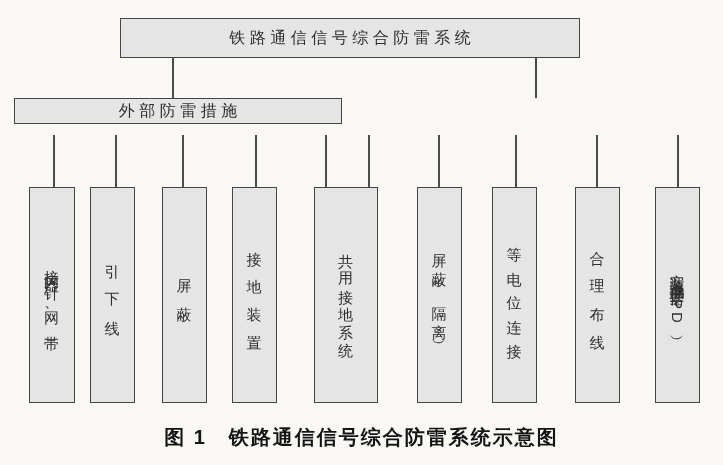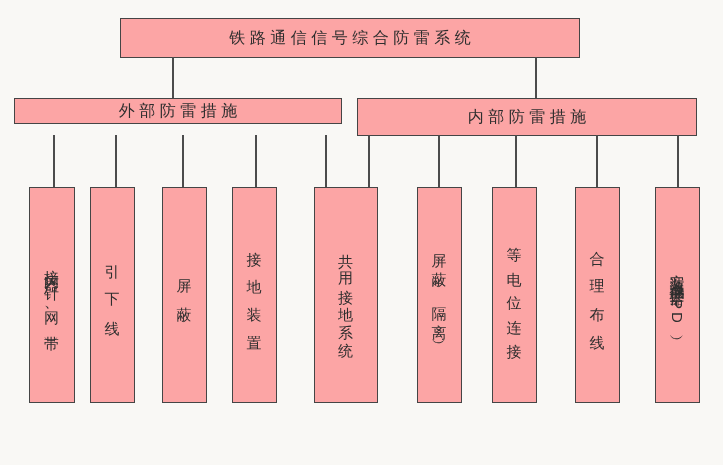--- a/index.html
+++ b/index.html
@@ -10,21 +10,21 @@
   .canvas{
     position:relative;
     width:723px;height:465px;
     background:#f9f8f5;
     overflow:hidden;
     color:#262626;
   }
   .box{
     position:absolute;
     border:1.5px solid #454545;
-    background:#fca5a5;
+    background:#e5e5e5;
     box-sizing:border-box;
     display:flex;
     align-items:center;
     justify-content:center;
   }
   .h-box{
     font-size:16px;
     letter-spacing:4.5px;
     color:#2e2e2e;
     text-indent:4.5px; 
@@ -93,23 +93,20 @@
   <div class="box root-box">
     <span class="h-box">铁路通信信号综合防雷系统</span>
   </div>
 
   <div class="vline tier1 c-ext1"></div>
   <div class="vline tier1 c-int1"></div>
 
   <div class="box branch-ext">
     <span class="h-box">外部防雷措施</span>
   </div>
-  <div class="box branch-int">
-    <span class="h-box">内部防雷措施</span>
-  </div>
 
   <div class="vline tier2 c-ext2"></div>
   <div class="vline tier2 c-ext3"></div>
   <div class="vline tier2 c-ext4"></div>
   <div class="vline tier2 c-ext5"></div>
   <div class="vline tier2 c-ext6"></div>
 
   <div class="vline tier2 c-int2"></div>
   <div class="vline tier2 c-int3"></div>
   <div class="vline tier2 c-int4"></div>
@@ -137,14 +134,15 @@
   <div class="box leaf l7">
     <span class="leaf-label" style="letter-spacing: 24.2px;">等电位连接</span>
   </div>
   <div class="box leaf l8">
     <span class="leaf-label" style="letter-spacing: 28px;">合理布线</span>
   </div>
   <div class="box leaf l9">
     <span class="leaf-label" style="letter-spacing: 3px;">安装浪涌保护器（SPD）</span>
   </div>
 
+  <div class="caption">图 1　铁路通信信号综合防雷系统示意图</div>
 
 </div>
 
 </body></html>

